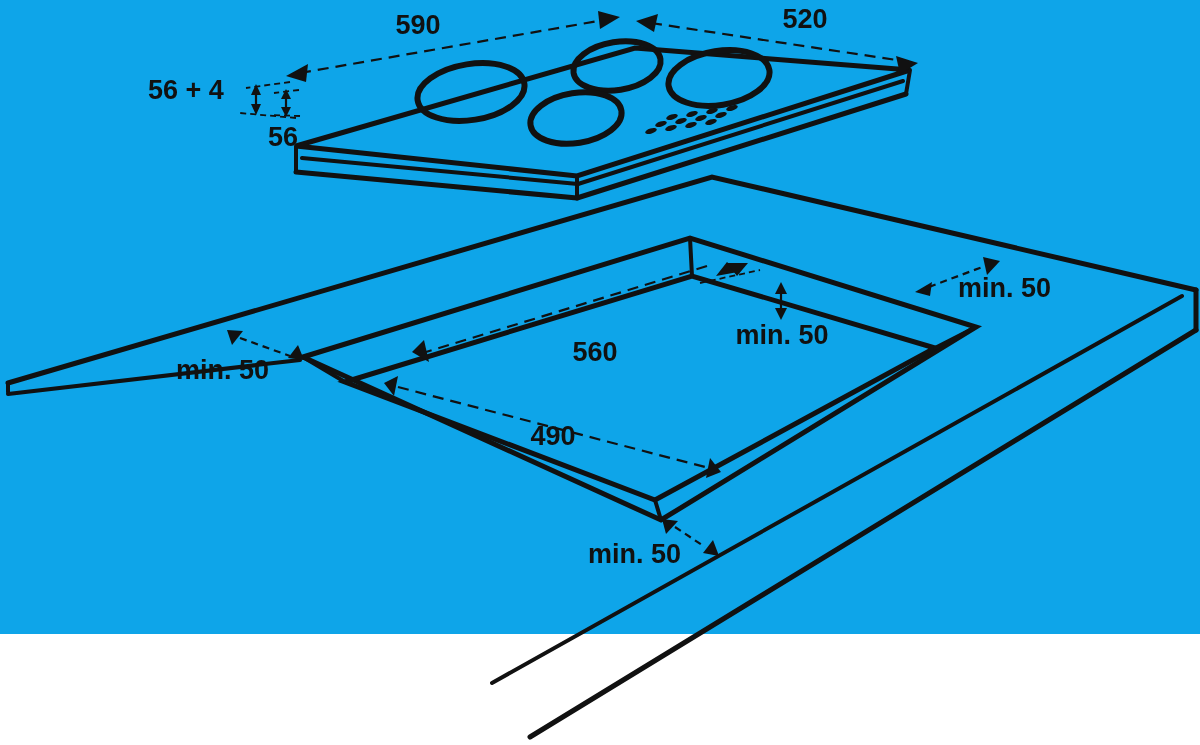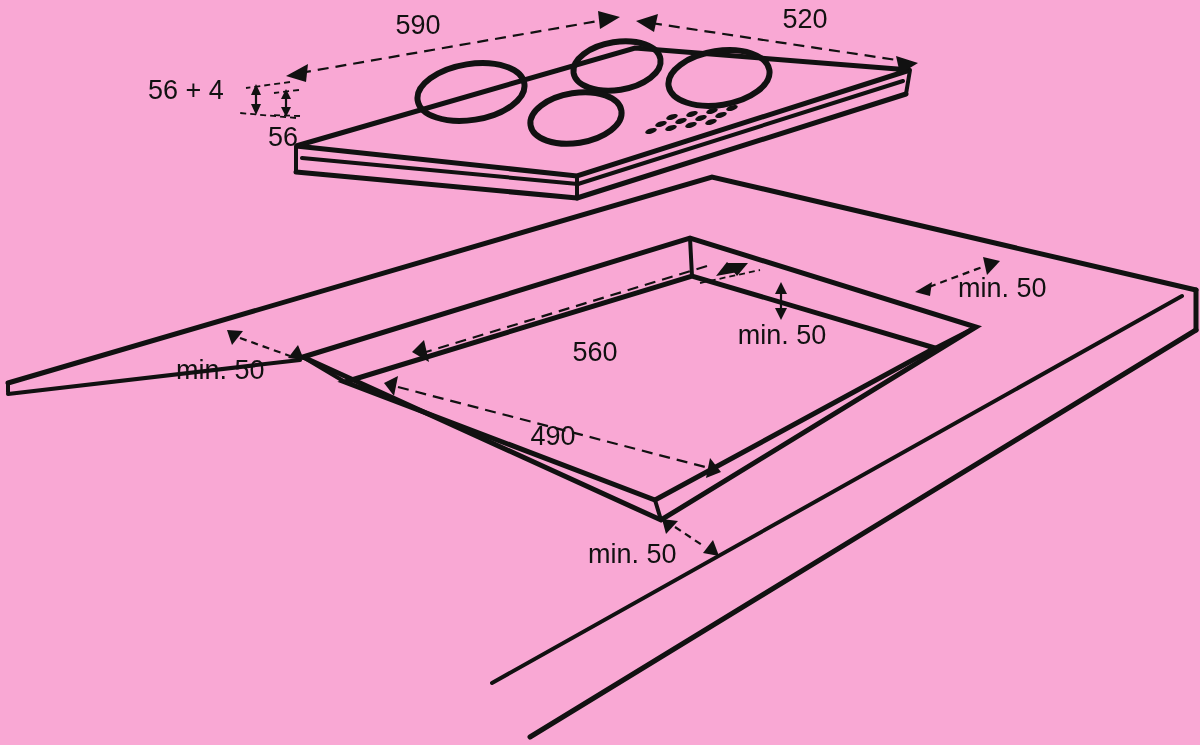--- a/index.html
+++ b/index.html
@@ -9,22 +9,23 @@
   }
   body {
     width: 1200px;
     height: 745px;
     overflow: hidden;
     font-family: "Liberation Sans", sans-serif;
   }
   #diagram-root {
     position: relative;
     width: 1200px;
-    height: 745px;
-    background: #f9a8d4;
+    height: 634px;
+    background: #0ea5e9;
+    font-weight: bold;
   }
   svg#tech-drawing {
     display: block;
     width: 1200px;
     height: 745px;
   }
   .solid-edge {
     fill: none;
     stroke: #111111;
     stroke-width: 5;

